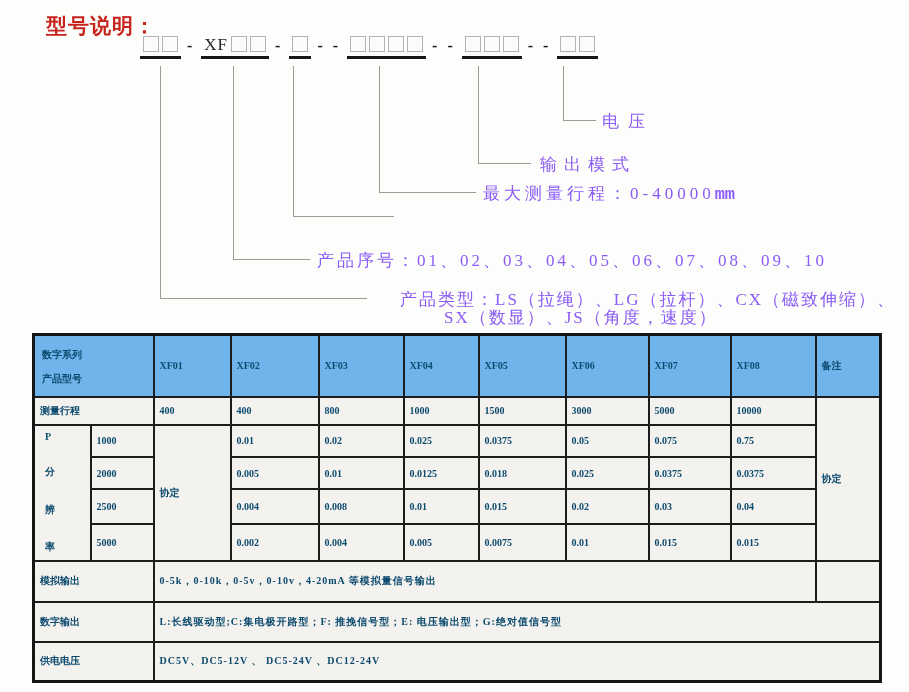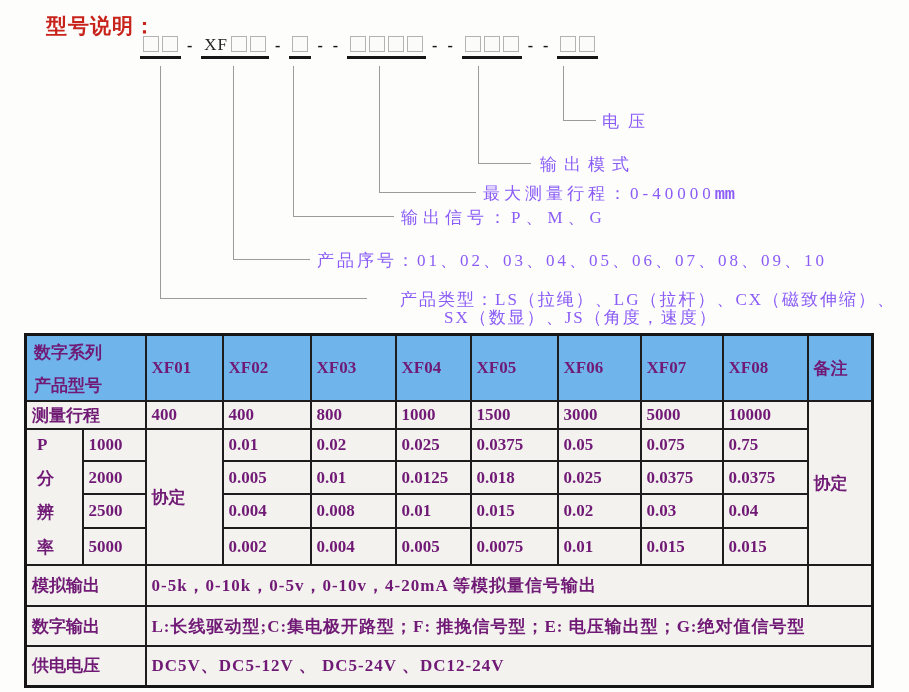--- a/index.html
+++ b/index.html
@@ -48,23 +48,23 @@
   .lbl-mode{left:540px;top:153px;letter-spacing:7px;}
   .lbl-travel{left:483px;top:182px;letter-spacing:4px;}
   .lbl-travel .unit{font-family:"Liberation Mono","DejaVu Sans Mono",monospace;font-weight:bold;letter-spacing:0;font-size:17px;}
   .lbl-signal{left:401px;top:206px;letter-spacing:5px;}
   .lbl-serial{left:317px;top:249px;letter-spacing:3px;}
   .lbl-type1{left:400px;top:288px;letter-spacing:2px;}
   .lbl-type2{left:444px;top:306px;letter-spacing:2px;}
 
   
   .spec-table{
-    position:absolute;left:24px;top:333px;
+    position:absolute;left:32px;top:333px;
     border-collapse:collapse;table-layout:fixed;width:849px;
-    background:#f3f2ef;font-weight:bold;font-size:17px;color:#701a75;
+    background:#f3f2ef;font-weight:bold;font-size:10px;color:#0c4a6e;
     border:3px solid #151515;
   }
   .spec-table td,.spec-table th{
     border:2px solid #1d1d1d;padding:1px 5px;overflow:hidden;
     vertical-align:middle;text-align:left;
   }
   .spec-table th{background:#6fb5ec;font-weight:bold;}
   .th-model,.th-remark{text-align:center;vertical-align:top;padding-top:8px;}
   .th-series{vertical-align:top;}
   .th-series .l1{margin:4px 0 10px 2px;}
@@ -149,21 +149,20 @@
   <div class="elbow el-voltage"></div>
   <div class="elbow el-mode"></div>
   <div class="elbow el-travel"></div>
   <div class="elbow el-signal"></div>
   <div class="elbow el-serial"></div>
   <div class="elbow el-type"></div>
 
   <div class="clabel lbl-voltage">电压</div>
   <div class="clabel lbl-mode">输出模式</div>
   <div class="clabel lbl-travel"><span>最大测量行程：0-40000</span><span class="unit">mm</span></div>
-  <div class="clabel lbl-signal">输出信号：P、M、G</div>
   <div class="clabel lbl-serial">产品序号：01、02、03、04、05、06、07、08、09、10</div>
   <div class="clabel lbl-type1">产品类型：LS（拉绳）、LG（拉杆）、CX（磁致伸缩）、</div>
   <div class="clabel lbl-type2">SX（数显）、JS（角度，速度）</div>
 
   <table class="spec-table">
     <colgroup>
       <col style="width:57px">
         <col style="width:63px">
         <col style="width:77px">
       <col style="width:88px">

